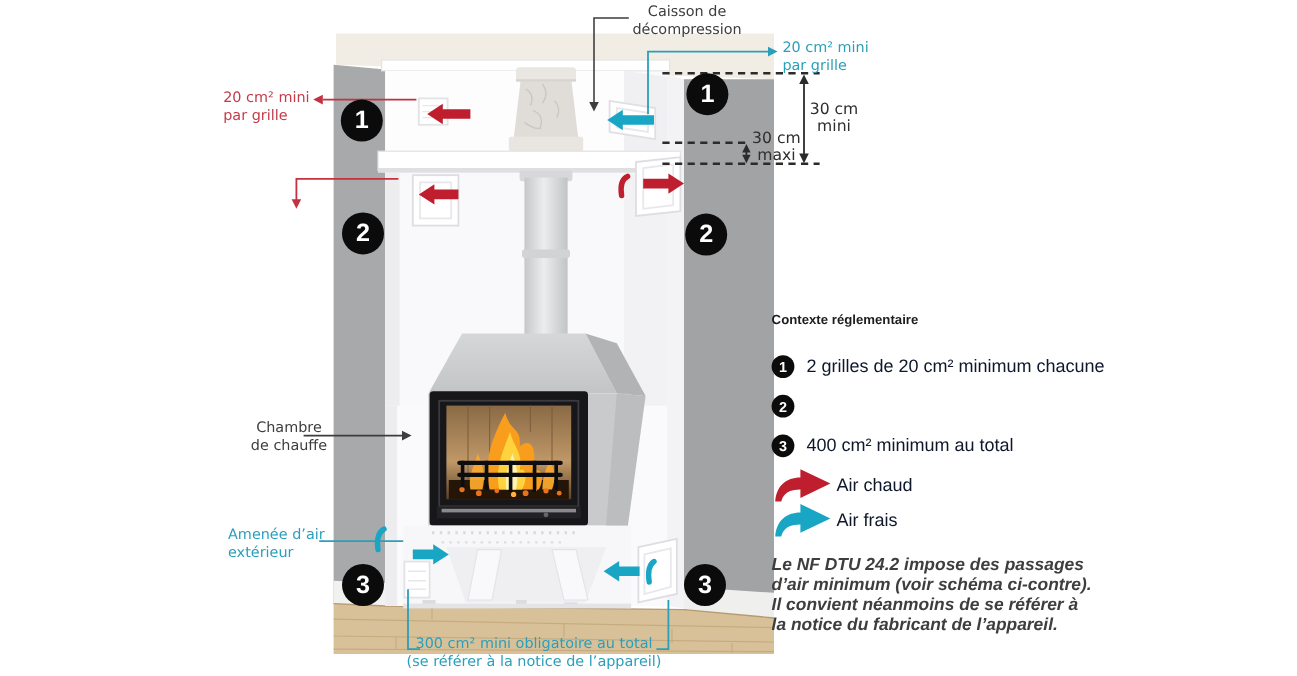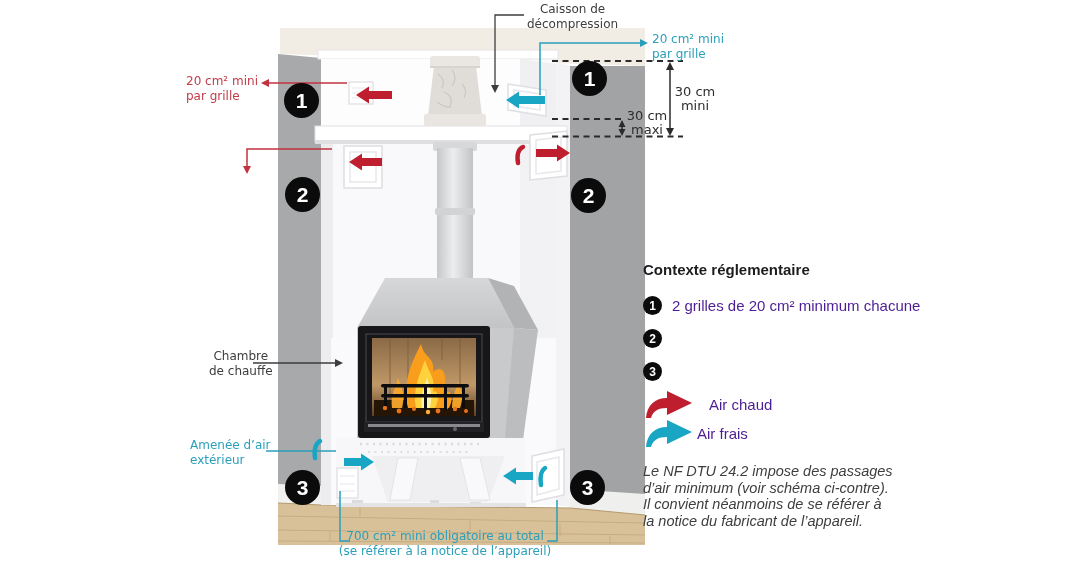--- a/index.html
+++ b/index.html
@@ -10,24 +10,24 @@
   .callout{font-size:12px;line-height:15px;}
   .callout.red{color:#c43b49;}
   .callout.teal{color:#2a9fba;}
   .callout.dark{color:#3d3d3d;text-align:center;}
   .dim{font-size:13px;line-height:14px;color:#2e2e2e;text-align:center;}
   .badge{position:absolute;z-index:3;background:#0b0b0b;color:#ffffff;border-radius:50%;
          display:flex;align-items:center;justify-content:center;
          font-family:"Liberation Sans",sans-serif;font-weight:bold;}
   .badge.big{width:35px;height:35px;font-size:21px;}
   .badge.small{width:19px;height:19px;font-size:12px;}
-  .legend-title{font-family:"Liberation Sans",sans-serif;font-weight:bold;font-size:15px;color:#1d1d1f;}
-  .legend-item-text{font-family:"Liberation Sans",sans-serif;font-size:15px;color:#4c1d95;}
+  .legend-title{font-family:"Liberation Sans",sans-serif;font-weight:bold;font-size:11px;color:#1d1d1f;}
+  .legend-item-text{font-family:"Liberation Sans",sans-serif;font-size:15px;color:#0f172a;}
   .legend-note{font-family:"Liberation Sans",sans-serif;font-style:italic;font-size:14.5px;
-               line-height:16.5px;color:#3e3e3e;}
+               line-height:16.5px;color:#3e3e3e;font-weight:bold;}
   .center{text-align:center;}
 </style>
 </head>
 <body>
 
 <div id="stage">
 
 <svg id="scene" width="1081" height="563" viewBox="0 0 1081 563">
   <defs>
     <linearGradient id="flueGrad" x1="0" y1="0" x2="1" y2="0">
@@ -248,40 +248,41 @@
 <div class="txt dim" style="left:674px;top:85px;width:42px;">30 cm
 mini</div>
 <div class="txt dim" style="left:626px;top:109px;width:42px;">30 cm
 maxi</div>
 <div class="txt callout red" style="left:186px;top:74px;">20 cm² mini
 par grille</div>
 <div class="txt callout dark" style="left:185px;top:349px;margin-left:24px;">Chambre
 de chauffe</div>
 <div class="txt callout teal" style="left:190px;top:438px;">Amenée d’air
 extérieur</div>
-<div class="txt callout teal center" style="left:322px;top:529px;width:246px;">700 cm² mini obligatoire au total
+<div class="txt callout teal center" style="left:322px;top:529px;width:246px;">300 cm² mini obligatoire au total
 (se référer à la notice de l’appareil)</div>
 
 <div class="badge big" style="left:284px;top:83px;">1</div>
 <div class="badge big" style="left:572px;top:61px;">1</div>
 <div class="badge big" style="left:285px;top:177px;">2</div>
 <div class="badge big" style="left:571px;top:178px;">2</div>
 <div class="badge big" style="left:285px;top:470px;">3</div>
 <div class="badge big" style="left:570px;top:470px;">3</div>
 
 <div class="txt legend-title" style="left:643px;top:261px;">Contexte réglementaire</div>
 
 <div class="badge small" style="left:643px;top:296px;">1</div>
 <div class="txt legend-item-text" style="left:672px;top:297px;">2 grilles de 20 cm² minimum chacune</div>
 
 <div class="badge small" style="left:643px;top:329px;">2</div>
 
 <div class="badge small" style="left:643px;top:362px;">3</div>
-
-<div class="txt legend-item-text" style="left:697px;top:396px;margin-left:12px;">Air chaud</div>
+<div class="txt legend-item-text" style="left:672px;top:363px;">400 cm² minimum au total</div>
+
+<div class="txt legend-item-text" style="left:697px;top:396px;">Air chaud</div>
 <div class="txt legend-item-text" style="left:697px;top:425px;">Air frais</div>
 
 <div class="txt legend-note" style="left:643px;top:463px;width:270px;">Le NF DTU 24.2 impose des passages
 d’air minimum (voir schéma ci-contre).
 Il convient néanmoins de se référer à
 la notice du fabricant de l’appareil.</div>
 
 </div>
 
 </body></html>

